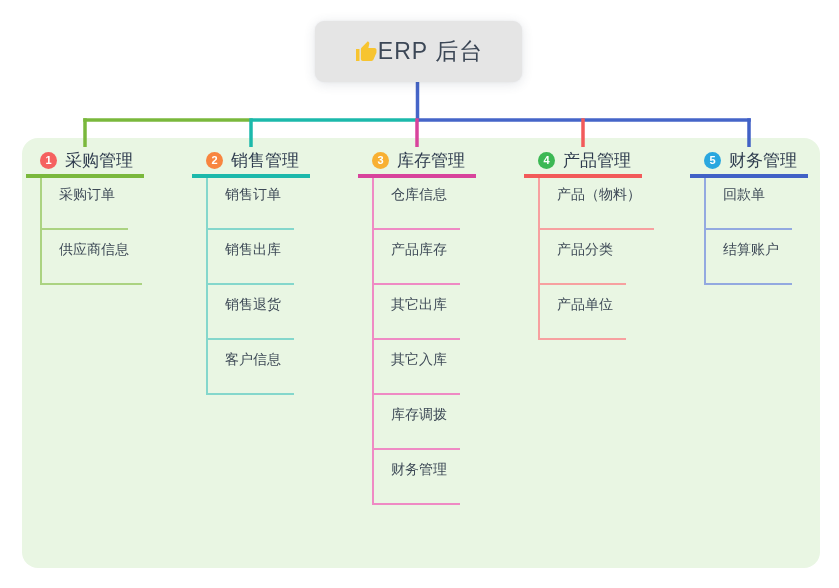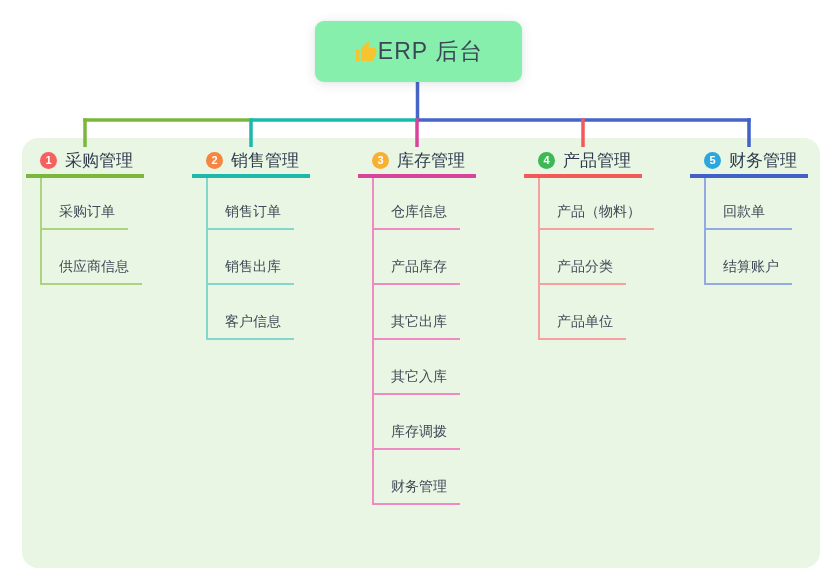--- a/index.html
+++ b/index.html
@@ -11,21 +11,21 @@
   .panel{
     position:absolute;left:22px;top:138px;width:798px;height:430px;
     border-radius:16px;
   }
   svg.connectors{
     position:absolute;left:0;top:0;width:839px;height:588px;
     pointer-events:none;
   }
   .root-card{
     position:absolute;left:315px;top:21px;width:207px;height:61px;
-    background:#86efac;border-radius:9px;
+    background:#e5e5e5;border-radius:9px;
     box-shadow:0 2px 12px rgba(60,70,90,.14),0 0 2px rgba(60,70,90,.08);
     display:flex;align-items:center;justify-content:center;
     font-size:23px;color:#3c4756;letter-spacing:1px;
     z-index:3;
   }
   .root-card .thumb{display:flex;align-items:center;}
   .branch{position:absolute;top:146px;z-index:2;}
   .branch-header{
     box-sizing:border-box;width:118px;height:32px;
     border-bottom:4px solid var(--line);
@@ -38,21 +38,21 @@
     display:flex;align-items:center;justify-content:center;line-height:1;
   }
   .children{
     margin-left:14px;border-left:2px solid var(--light);
     width:max-content;
   }
   .child-row{
     box-sizing:border-box;height:55px;width:max-content;min-width:86px;
     border-bottom:2px solid var(--light);
     display:flex;align-items:flex-end;
-    padding:0 13px 7px 17px;
+    padding:0 13px 24px 17px;
     font-size:14px;color:#3e4a57;white-space:nowrap;
   }
   .child-row:first-child{height:52px;}
 </style>
 </head>
 <body>
 
 <div class="panel" style="background: rgb(233, 246, 227);"></div>
 
 <svg class="connectors" width="839" height="588" viewBox="0 0 839 588">
@@ -88,20 +88,21 @@
       </div>
   </div>
     <div class="branch" style="left: 192px; --line: #1cb9ab; --light: #84d7cc; --badge: #f8853f;">
     <div class="branch-header">
       <span class="badge">2</span>
       <span class="branch-title">销售管理</span>
     </div>
     <div class="children">
         <div class="child-row">销售订单</div>
         <div class="child-row">销售出库</div>
+        <div class="child-row">销售退货</div>
         <div class="child-row">客户信息</div>
       </div>
   </div>
     <div class="branch" style="left: 358px; --line: #d8449c; --light: #ef8ac4; --badge: #f8b032;">
     <div class="branch-header">
       <span class="badge">3</span>
       <span class="branch-title">库存管理</span>
     </div>
     <div class="children">
         <div class="child-row">仓库信息</div>

